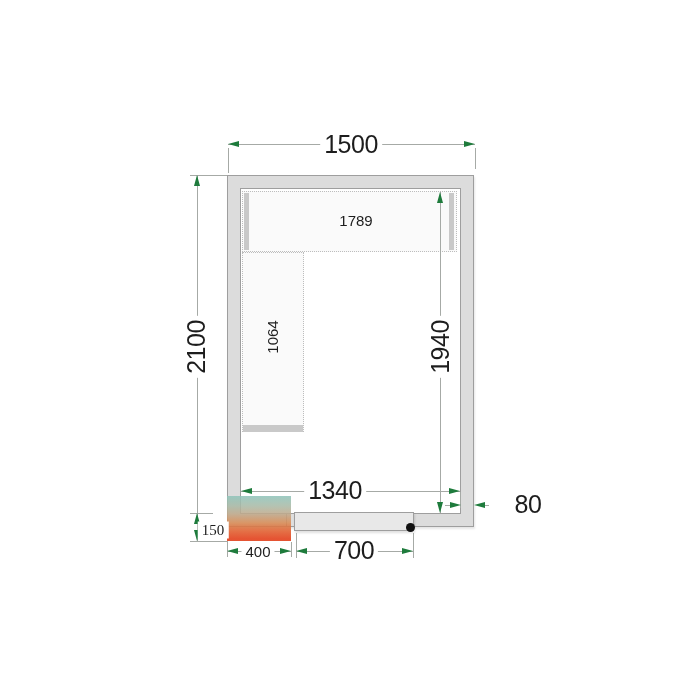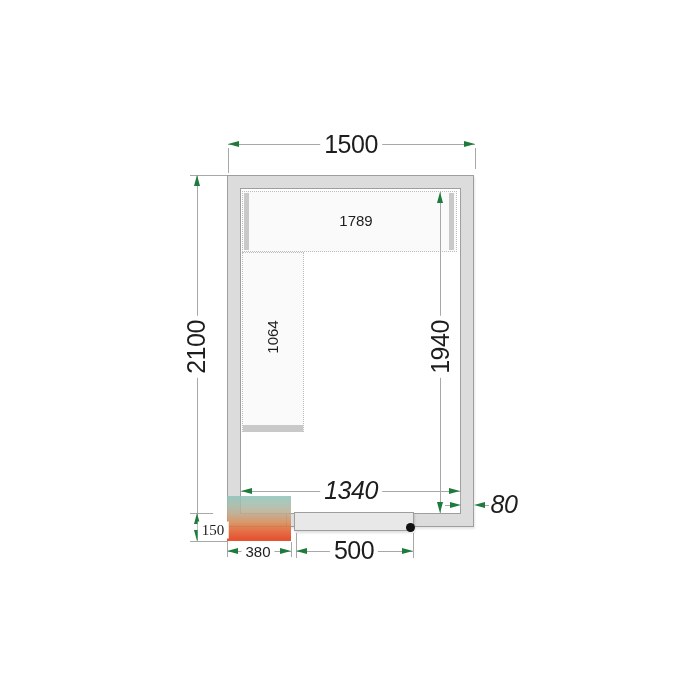--- a/index.html
+++ b/index.html
@@ -98,21 +98,21 @@
   <div class="abs ar ar-r" style="left:402px;top:548px;"></div>
 
   <div class="abs dl-h" style="left:445px;top:505px;width:6px;"></div>
   <div class="abs ar ar-r" style="left:450px;top:502px;"></div>
   <div class="abs ar ar-l" style="left:474px;top:502px;"></div>
   <div class="abs dl-h" style="left:485px;top:505px;width:4px;"></div>
 
   <div class="lbl big" style="left:351px;top:144px;">1500</div>
   <div class="lbl big rot" style="left:196px;top:347px;">2100</div>
   <div class="lbl big rot" style="left:440px;top:347px;">1940</div>
-  <div class="lbl big" style="left:351px;top:490px;font-style:italic;">1340</div>
-  <div class="lbl big" style="left:354px;top:550px;">500</div>
-  <div class="lbl big" style="left:504px;top:504px;background:transparent;font-style:italic;">80</div>
+  <div class="lbl big" style="left:335px;top:490px;">1340</div>
+  <div class="lbl big" style="left:354px;top:550px;">700</div>
+  <div class="lbl big" style="left:528px;top:504px;background:transparent;">80</div>
   <div class="lbl small" style="left:356px;top:220px;background:transparent;">1789</div>
   <div class="lbl small rot" style="left:272px;top:337px;background:transparent;">1064</div>
-  <div class="lbl small" style="left:258px;top:551px;">380</div>
+  <div class="lbl small" style="left:258px;top:551px;">400</div>
   <div class="lbl small" style="left:213px;top:530px;font-family:Liberation Serif, serif;">150</div>
 
 </div>
 
 </body></html>

